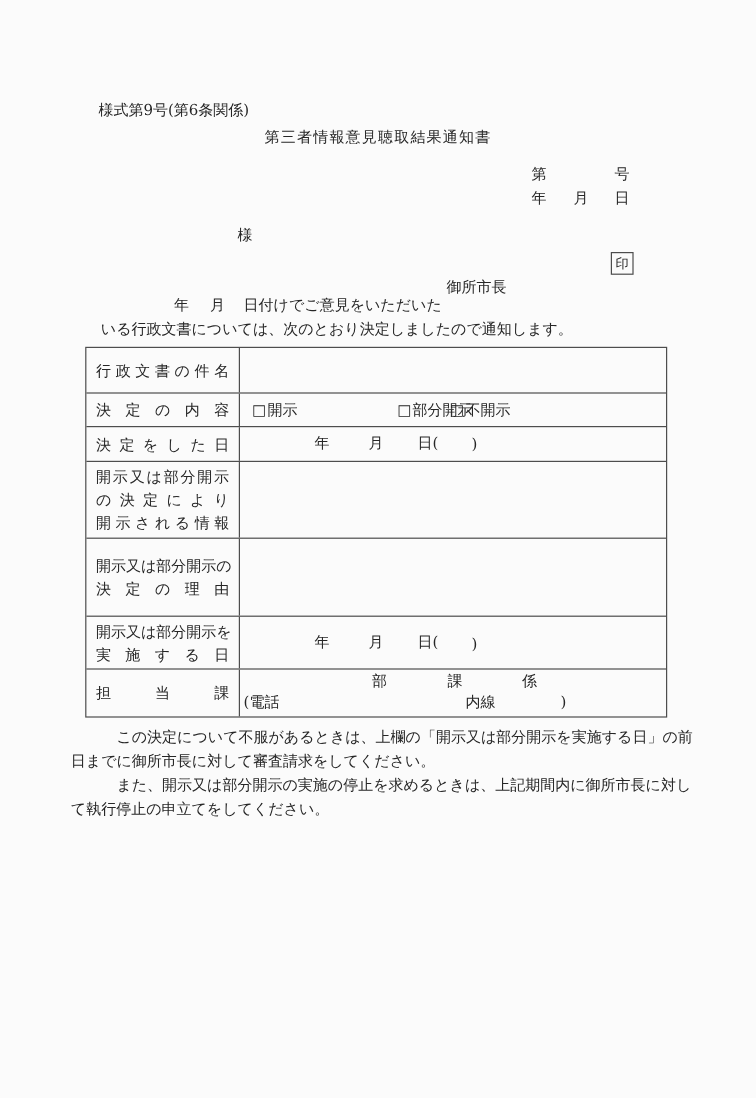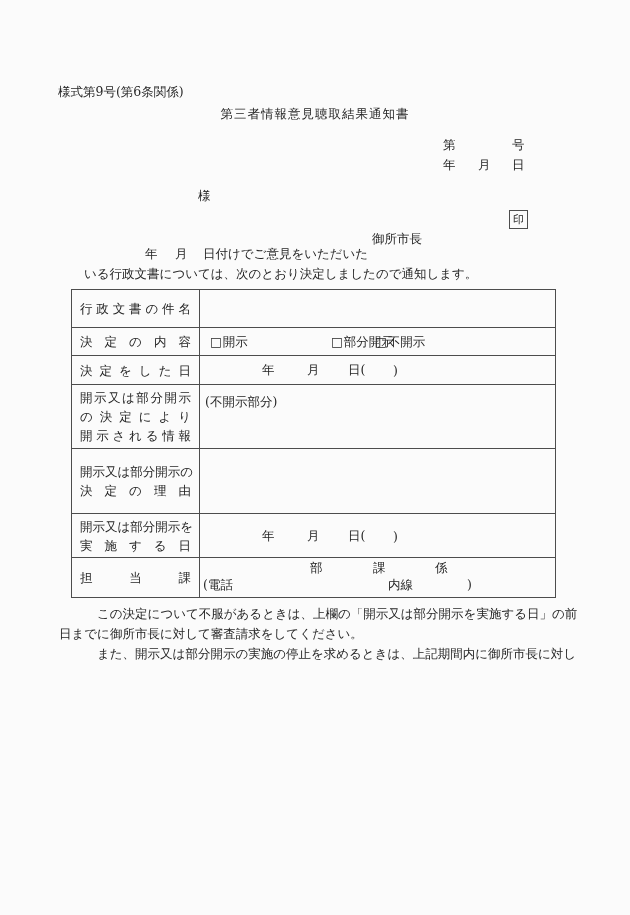--- a/index.html
+++ b/index.html
@@ -8,21 +8,21 @@
     background:#fbfbfb;
     font-family:"DejaVu Serif","Liberation Serif",serif;
     font-size:12.5px;
     color:#262626;
     position:relative;
     overflow:hidden;
     -webkit-font-smoothing:antialiased;
   }
   .abs{position:absolute;white-space:nowrap;}
   
-  #form-number{left:58px;top:84px;}
+  #form-number{left:82px;top:84px;}
   #doc-title{left:0;top:106px;width:630px;text-align:center;letter-spacing:1px;}
   #doc-no-line{left:0;top:137px;width:630px;height:16px;}
   #doc-no-line .p1{position:absolute;left:443px;}
   #doc-no-line .p2{position:absolute;left:512px;}
   #issue-date-line{left:0;top:157px;width:630px;height:16px;}
   #issue-date-line .y{position:absolute;left:443px;}
   #issue-date-line .m{position:absolute;left:478px;}
   #issue-date-line .d{position:absolute;left:512px;}
   #addressee{left:198px;top:188px;}
   #issuer-name{left:372px;top:215px;margin-top:16px;}
@@ -185,21 +185,20 @@
           <span>示</span>
           <span>さ</span>
           <span>れ</span>
           <span>る</span>
           <span>情</span>
           <span>報</span>
         </div>
     </div>
     <div class="content-cell">
       <div class="disc-lines">
-        <div>(不開示部分)</div>
       </div>
     </div>
   </div>
 
   <div class="t-row r5">
     <div class="label-cell">
       <div class="jline">
           <span>開</span>
           <span>示</span>
           <span>又</span>
@@ -267,13 +266,14 @@
       <span class="tel-span tel-close">)</span>
     </div>
   </div>
 
 </div>
 
 <div id="notes">
   <div class="note-line note-indent">この決定について不服があるときは、上欄の「開示又は部分開示を実施する日」の前</div>
   <div class="note-line">日までに御所市長に対して審査請求をしてください。</div>
   <div class="note-line note-indent">また、開示又は部分開示の実施の停止を求めるときは、上記期間内に御所市長に対し</div>
+  <div class="note-line">て執行停止の申立てをしてください。</div>
 </div>
 
 </body></html>

